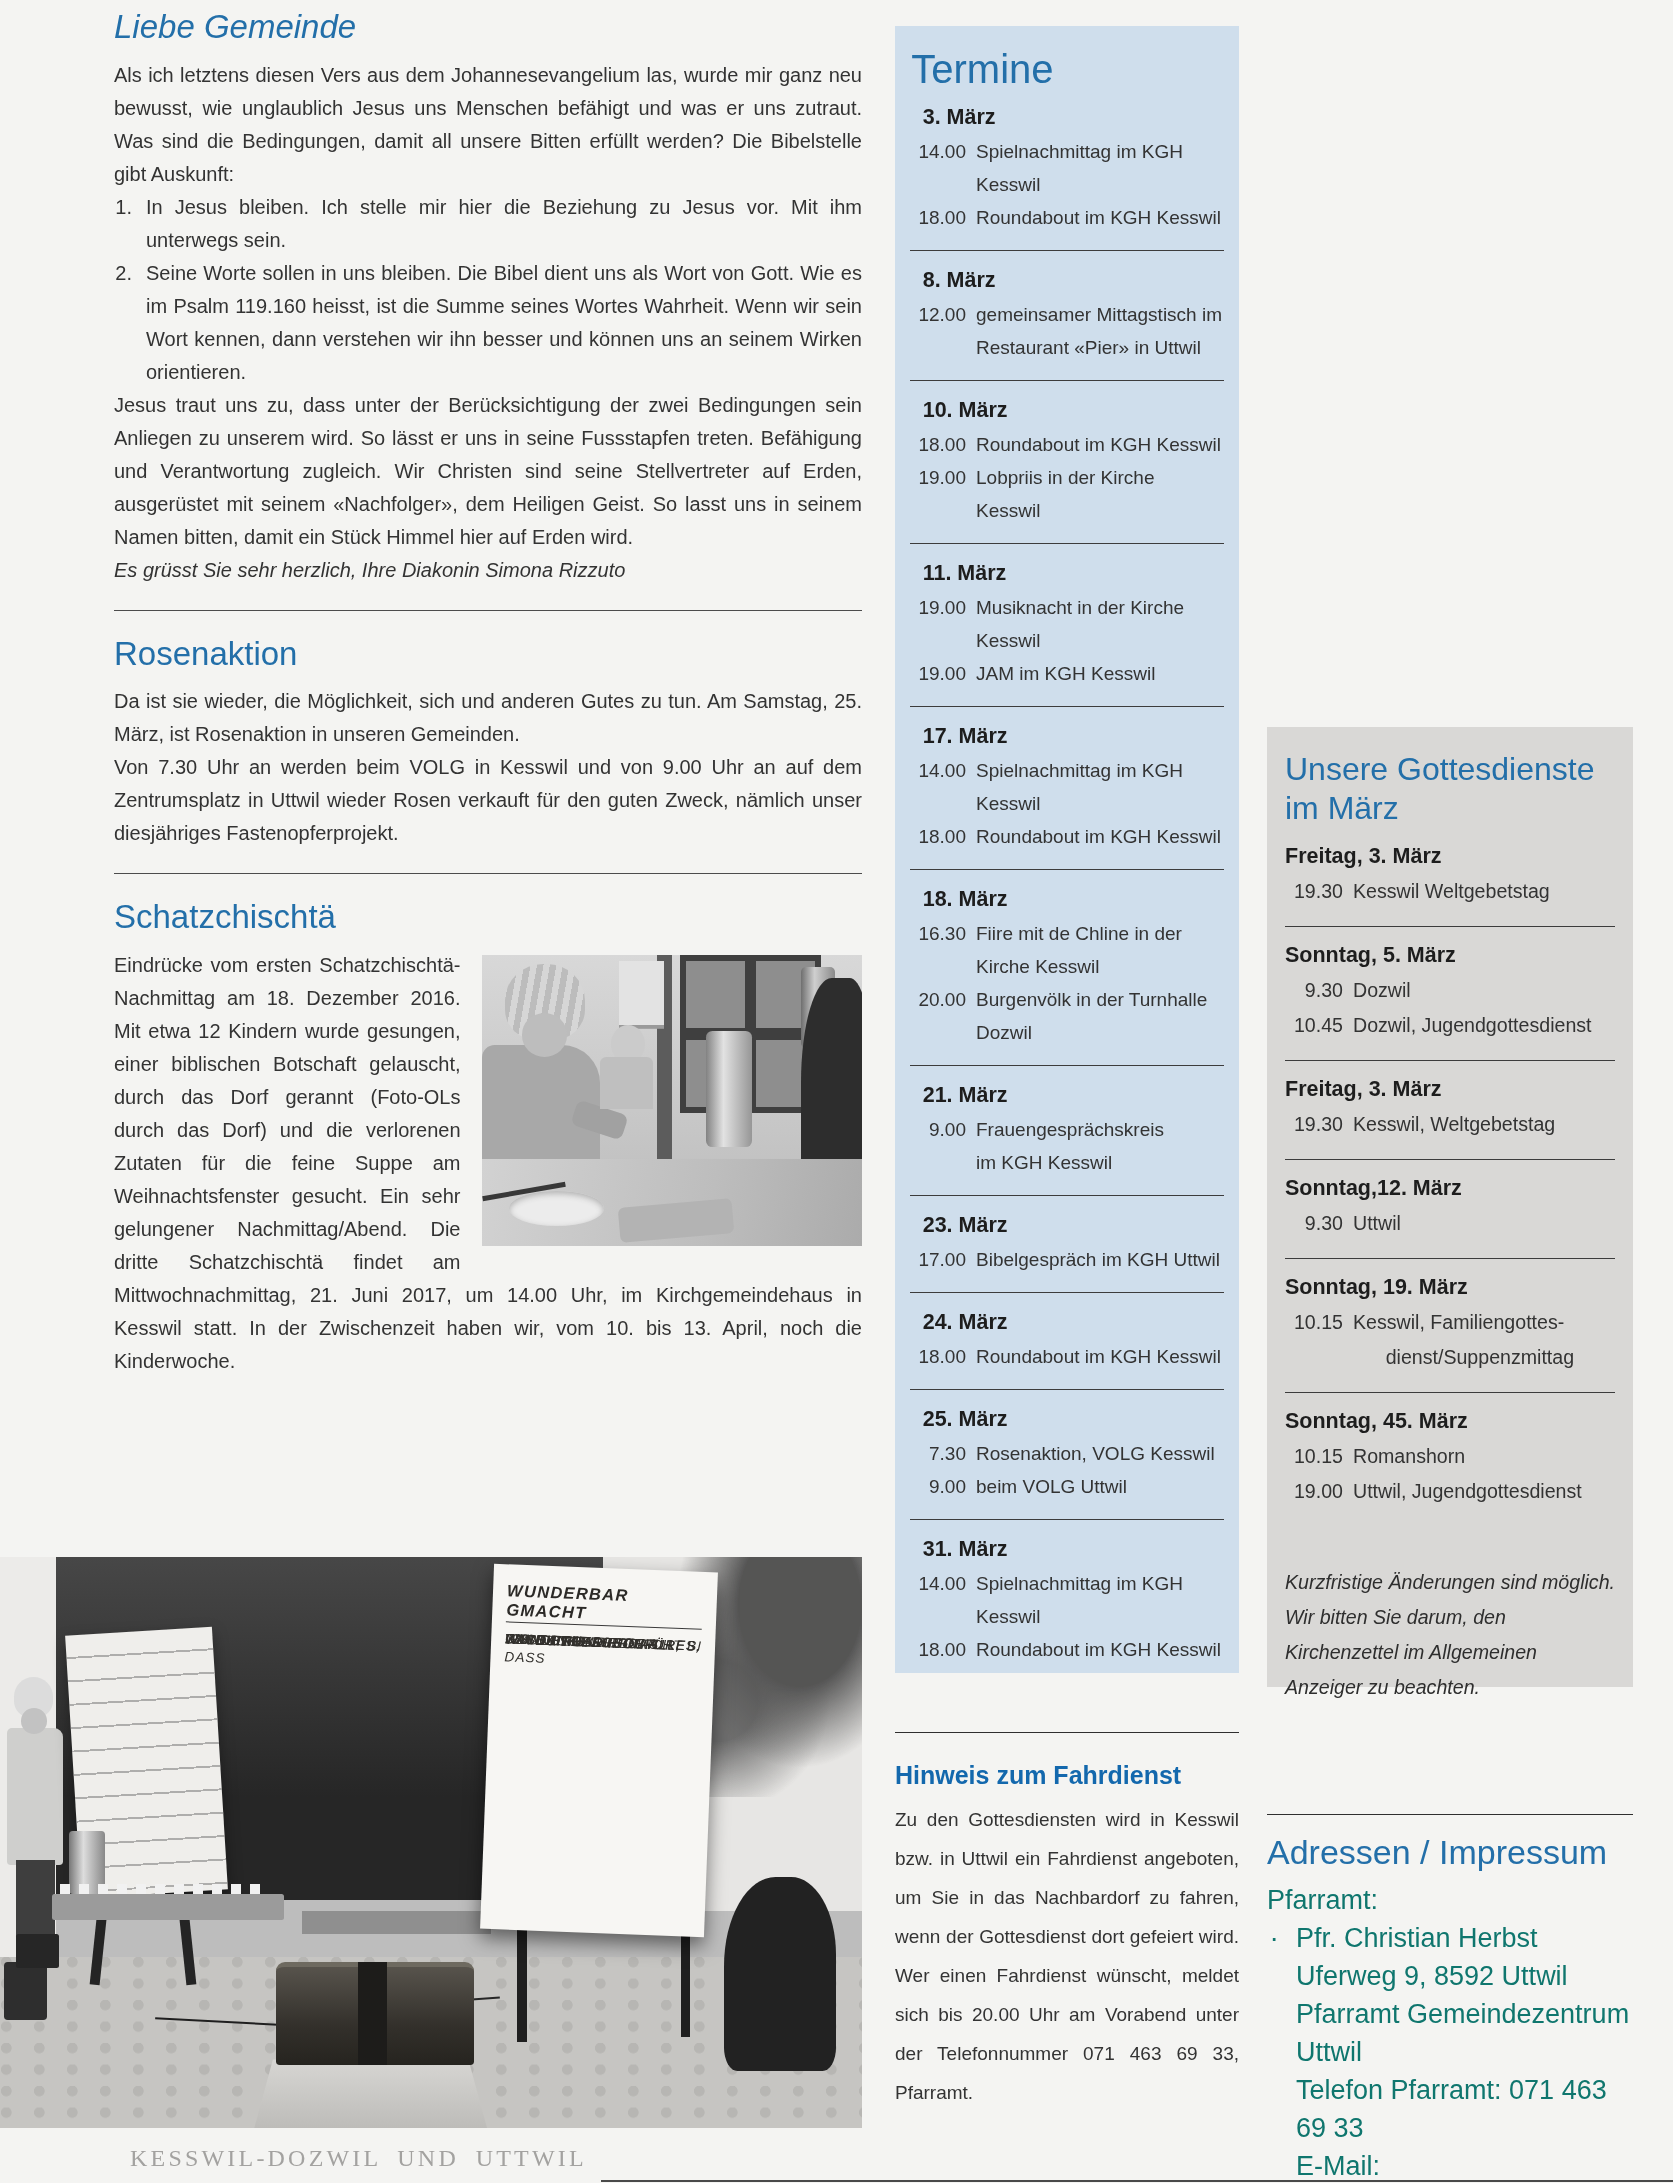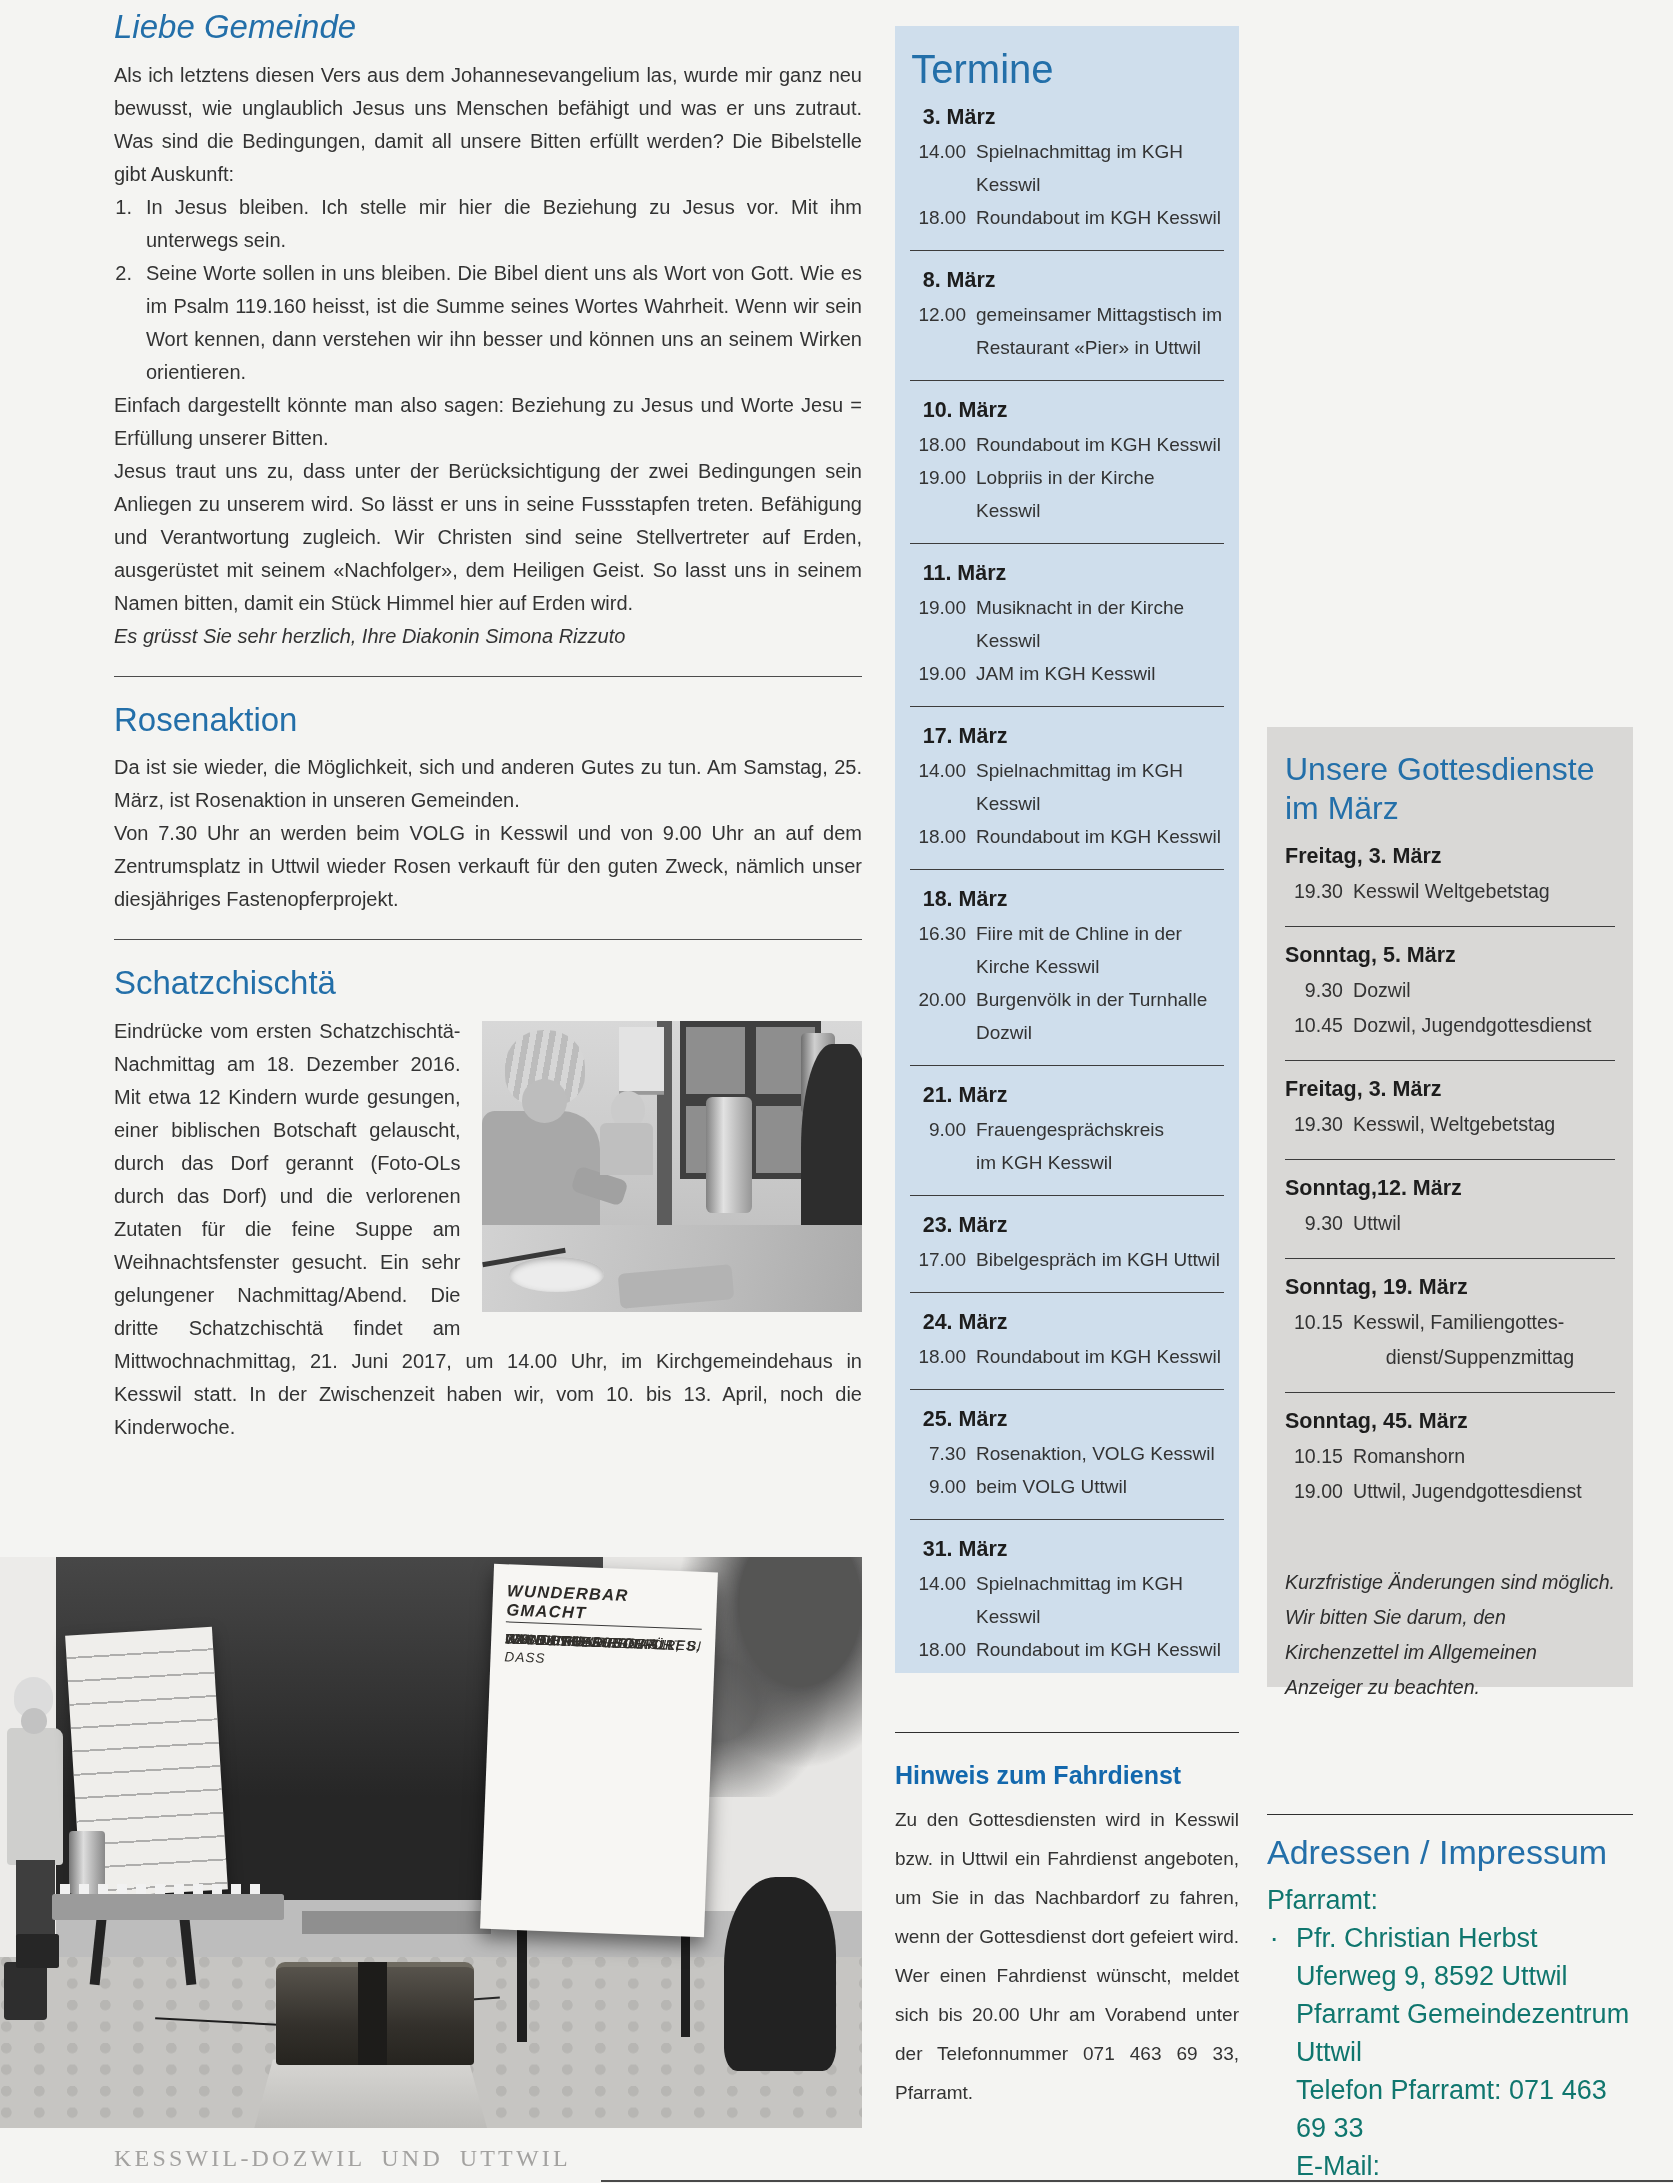--- a/index.html
+++ b/index.html
@@ -102,21 +102,21 @@
                clip-path:polygon(8% 0,92% 0,100% 100%,0 100%);}
   .p2-kidR{left:84%;top:56%;width:13%;height:34%;background:#222;border-radius:46% 40% 12% 12%;}
   .p2-postR1{left:60%;top:65%;width:1.1%;height:20%;background:#1f1f1f;}
   .p2-postR2{left:79%;top:64%;width:1.1%;height:20%;background:#1f1f1f;}
   .p2-boardR{left:56.5%;top:2%;width:26%;height:64%;background:#f7f6f3;transform:rotate(2.2deg);
              box-shadow:0 9px 19px rgba(0,0,0,.5);padding:16.5px 14px;}
   .poster-title{display:inline-block;font-size:16.5px;font-weight:bold;font-style:italic;letter-spacing:1.3px;
                 color:#2c2a27;border-bottom:1.9px solid #3a3a3a;padding-bottom:2.5px;margin-bottom:7.6px;}
   .poster-line{font-size:13.6px;line-height:18.4px;letter-spacing:1px;color:#33312d;font-style:italic;}
   
-  .footer{position:absolute;left:114px;top:2145px;font-family:"Liberation Serif","DejaVu Serif",serif;
+  .footer{position:absolute;left:130px;top:2145px;font-family:"Liberation Serif","DejaVu Serif",serif;
           font-size:24px;letter-spacing:3.2px;word-spacing:7.6px;color:var(--footer-gray,#a3a2a0);}
   .bottom-line{position:absolute;left:601px;top:2180px;width:1073px;height:1.9px;background:#4a4a4a;}
 </style>
 </head>
 <body>
 
 <div class="page">
 
   <div class="left-col">
     <section>
@@ -125,21 +125,20 @@
       <ol class="num-list">
         <li>
           <span class="num">1.</span>
           <span>In Jesus bleiben. Ich stelle mir hier die Beziehung zu Jesus vor. Mit ihm unterwegs sein.</span>
         </li>
         <li>
           <span class="num">2.</span>
           <span>Seine Worte sollen in uns bleiben. Die Bibel dient uns als Wort von Gott. Wie es im Psalm 119.160 heisst, ist die Summe seines Wortes Wahrheit. Wenn wir sein Wort kennen, dann verstehen wir ihn besser und können uns an seinem Wirken orientieren.</span>
         </li>
       </ol>
-      <p class="body">Einfach dargestellt könnte man also sagen: Beziehung zu Jesus und Worte Jesu = Erfüllung unserer Bitten.</p>
       <p class="body">Jesus traut uns zu, dass unter der Berücksichtigung der zwei Bedingungen sein Anliegen zu unserem wird. So lässt er uns in seine Fussstapfen treten. Befähigung und Verantwortung zugleich. Wir Christen sind seine Stellvertreter auf Erden, ausgerüstet mit seinem «Nachfolger», dem Heiligen Geist. So lasst uns in seinem Namen bitten, damit ein Stück Himmel hier auf Erden wird.</p>
       <p class="signature">Es grüsst Sie sehr herzlich, Ihre Diakonin Simona Rizzuto</p>
     </section>
 
     <hr class="rule">
 
     <section>
       <h1 class="h-blue">Rosenaktion</h1>
       <p class="body">Da ist sie wieder, die Möglichkeit, sich und anderen Gutes zu tun. Am Samstag, 25. März, ist Rosenaktion in unseren Gemeinden.</p>
       <p class="body">Von 7.30 Uhr an werden beim VOLG in Kesswil und von 9.00 Uhr an auf dem Zentrumsplatz in Uttwil wieder Rosen verkauft für den guten Zweck, nämlich unser diesjähriges Fastenopferprojekt.</p>

